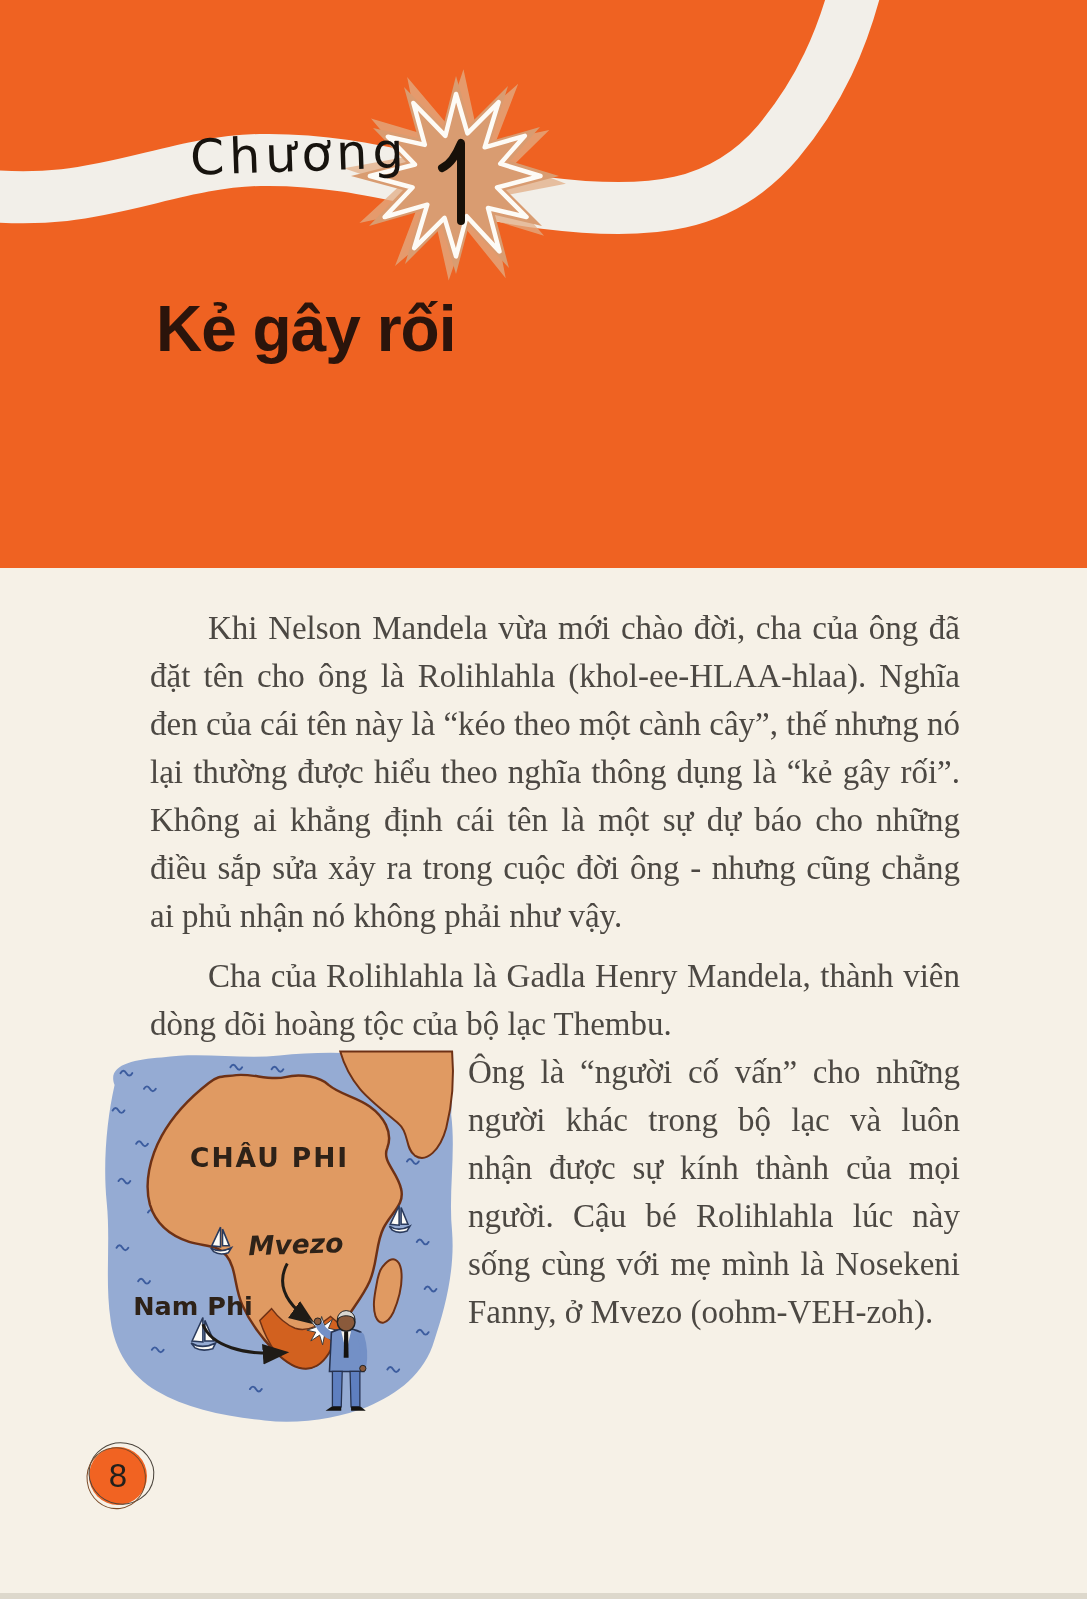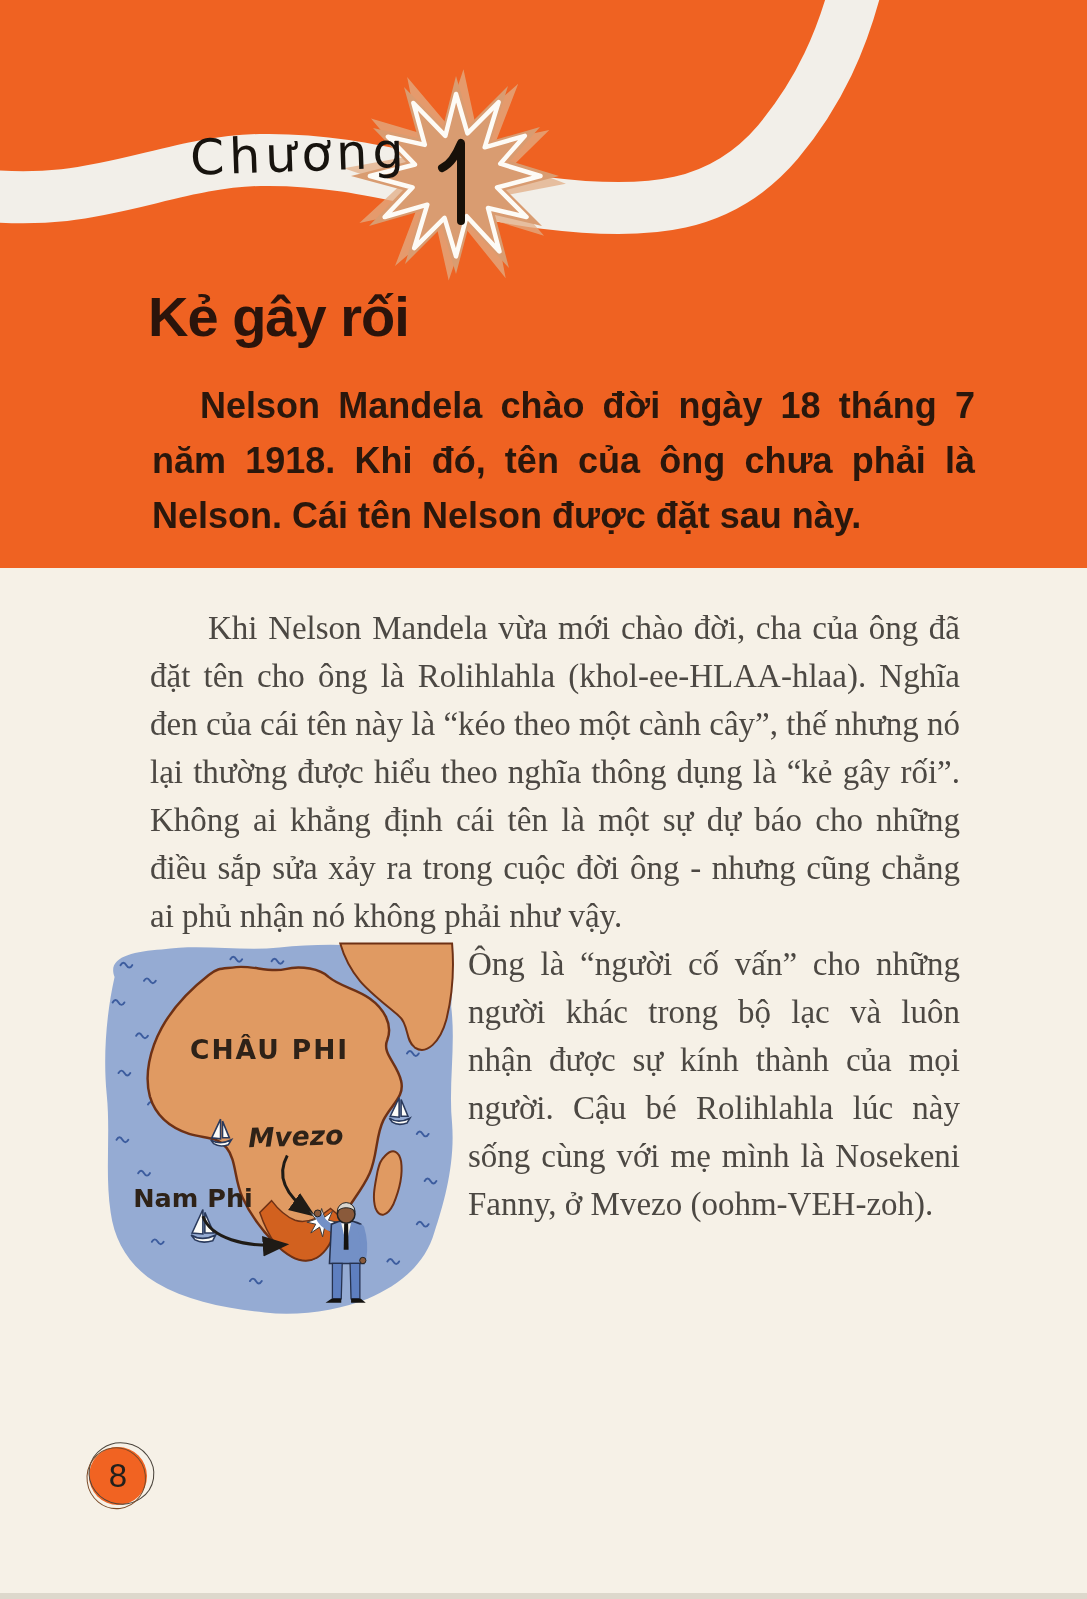--- a/index.html
+++ b/index.html
@@ -22,24 +22,24 @@
   .hero-art{position:absolute;left:0;top:0;}
   .chapter-label{
     position:absolute;left:190px;top:126px;
     font-family:"DejaVu Sans", sans-serif;
     font-size:49px;color:#17130e;
     letter-spacing:5px;
     transform:rotate(-2deg);
     white-space:nowrap;
   }
   .chapter-title{
-    position:absolute;left:148px;top:284px;margin:0;
+    position:absolute;left:148px;top:284px;margin:8px;
     font-family:"Liberation Sans", sans-serif;
     font-weight:700;
-    font-size:56px;letter-spacing:-1px;
+    font-size:64px;letter-spacing:-1px;
     color:#2B140B;
     white-space:nowrap;
   }
   .lede{
     position:absolute;left:152px;top:378px;margin:0;
     width:823px;
     font-family:"Liberation Sans", sans-serif;
     font-weight:700;
     font-size:36px;line-height:55px;
     color:#2A170C;
@@ -110,26 +110,26 @@
 
       <g transform="translate(456,176)">
         <polygon transform="rotate(4) scale(1.07)" fill="#E2AE85" opacity="0.75" points="0,-100 14,-52 52,-90 35,-35 84,-49 54,-15 103,0 50,14 86,50 39,39 53,92 13,49 0,98 -14,51 -51,88 -35,35 -87,50 -53,14 -105,0 -50,-14 -83,-48 -38,-38 -52,-89 -13,-49"></polygon>
         <polygon fill="#D99C71" points="0,-100 14,-52 52,-90 35,-35 84,-49 54,-15 103,0 50,14 86,50 39,39 53,92 13,49 0,98 -14,51 -51,88 -35,35 -87,50 -53,14 -105,0 -50,-14 -83,-48 -38,-38 -52,-89 -13,-49"></polygon>
         <polygon transform="scale(0.82)" fill="none" stroke="#FDFBF6" stroke-width="5.5" stroke-linejoin="round" points="0,-100 14,-52 52,-90 35,-35 84,-49 54,-15 103,0 50,14 86,50 39,39 53,92 13,49 0,98 -14,51 -51,88 -35,35 -87,50 -53,14 -105,0 -50,-14 -83,-48 -38,-38 -52,-89 -13,-49"></polygon>
         <path d="M -14,-8 C -5,-12 0,-21 5,-33 L 5,45" fill="none" stroke="#171008" stroke-width="8" stroke-linecap="round" stroke-linejoin="round"></path>
       </g>
     </svg>
     <div class="chapter-label">Chương</div>
     <h1 class="chapter-title">Kẻ gây rối</h1>
-    <p class="lede">Nelson Mandela chào đời ngày 18 tháng 7 năm 1918. Khi đó, tên của ông chưa phải là Nelson. Cái tên Nelson được đặt sau này.</p>
   </div>
 
   <div class="content">
     <div class="col">
       <p class="bodytext indent">Khi Nelson Mandela vừa mới chào đời, cha của ông đã đặt tên cho ông là Rolihlahla (khol-ee-HLAA-hlaa). Nghĩa đen của cái tên này là “kéo theo một cành cây”, thế nhưng nó lại thường được hiểu theo nghĩa thông dụng là “kẻ gây rối”. Không ai khẳng định cái tên là một sự dự báo cho những điều sắp sửa xảy ra trong cuộc đời ông - nhưng cũng chẳng ai phủ nhận nó không phải như vậy.</p>
+      <p class="bodytext indent para2-intro">Cha của Rolihlahla là Gadla Henry Mandela, thành viên dòng dõi hoàng tộc của bộ lạc Thembu.</p>
       <div class="p2wrap">
 
         <div class="map-float">
           <svg width="365" height="390" viewBox="0 0 372 390">
             <defs>
               <marker id="ah" markerWidth="10" markerHeight="8" refX="7" refY="3.5" orient="auto">
                 <path d="M0,0 L9,3.5 L0,7 Z" fill="#1F1B16"></path>
               </marker>
             </defs>
 

